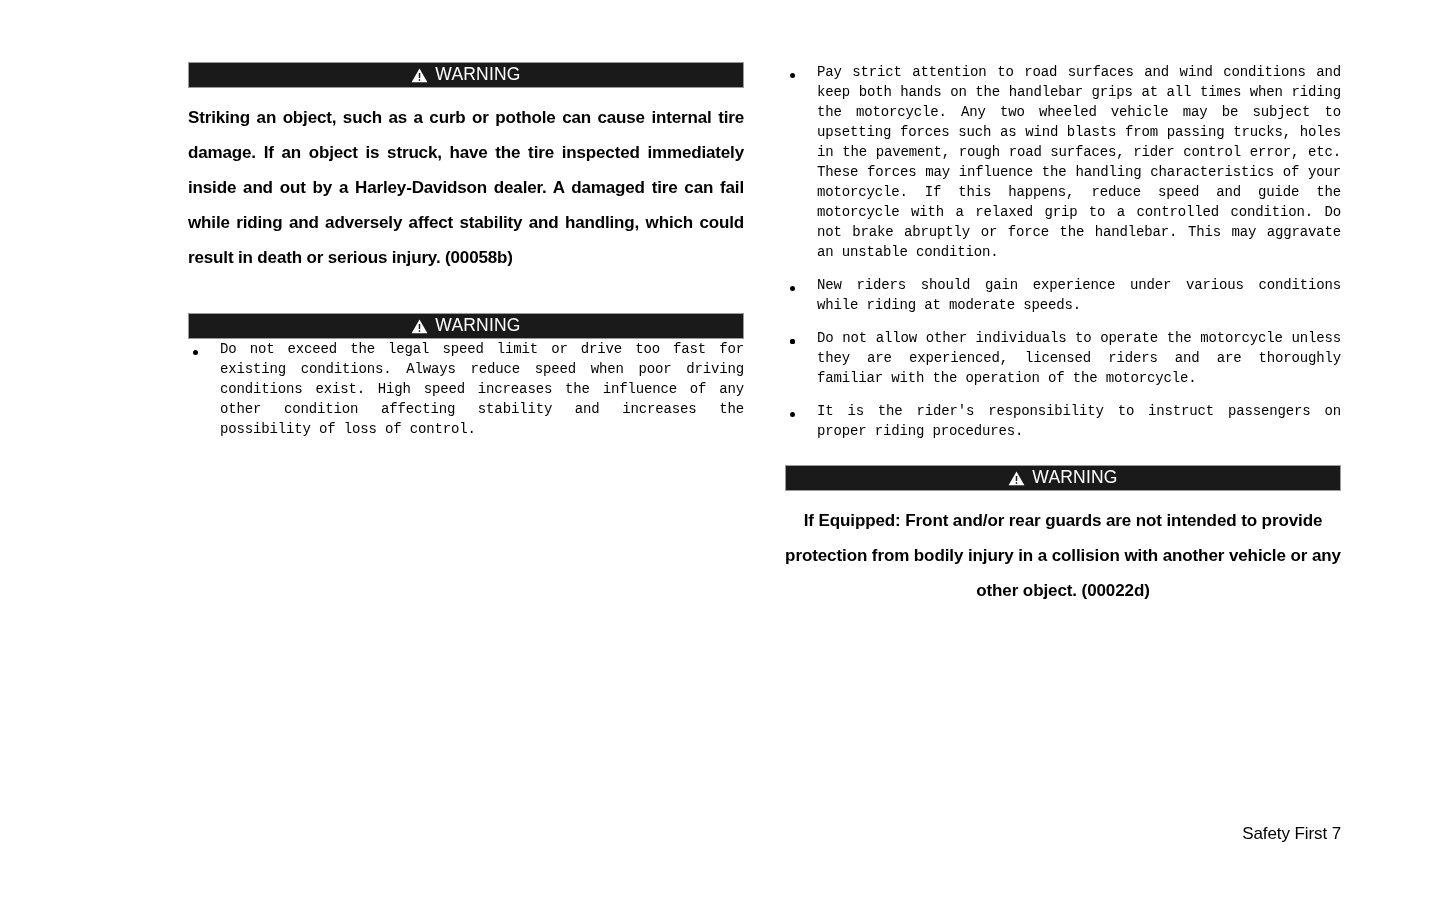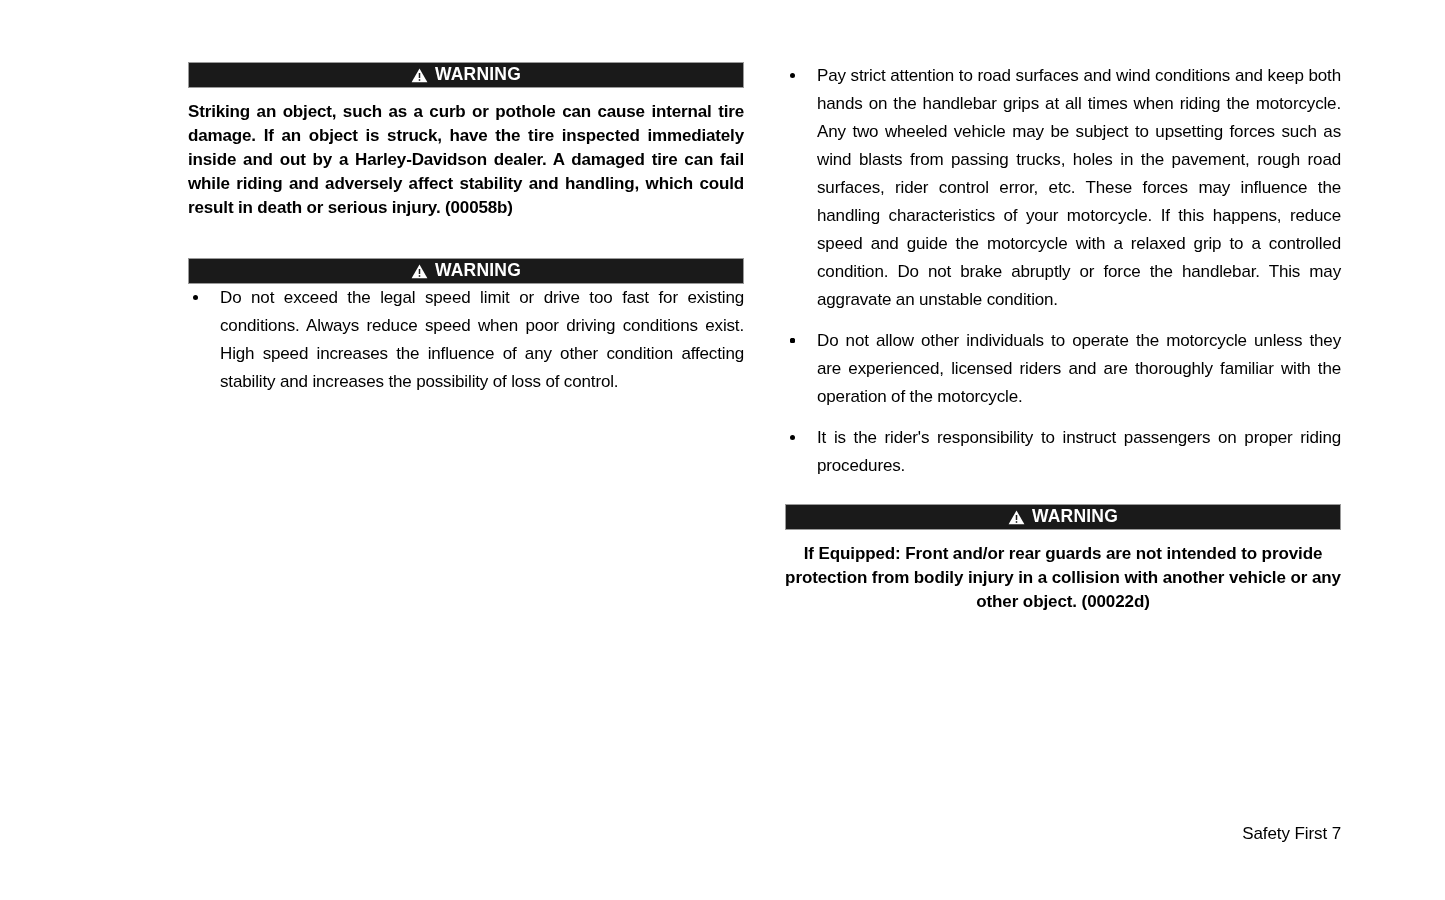--- a/index.html
+++ b/index.html
@@ -51,55 +51,55 @@
     gap: 7px;
   }
   .warn-tri {
     display: block;
     width: 17px;
     height: 15px;
   }
   .warning-bar .wlabel {
     color: #ffffff;
     font-family: "Liberation Sans", sans-serif;
-    font-weight: bold;
+    font-weight: normal;
     font-size: 17.5px;
     letter-spacing: 0.2px;
     line-height: 1;
   }
 
   
   .warn-body {
     font-family: "Liberation Sans", sans-serif;
     font-weight: bold;
     font-size: 17px;
-    line-height: 24px;
+    line-height: 35px;
     text-align: justify;
     margin-top: 12px;
     letter-spacing: -0.15px;
   }
   .warn-body.left-align {
     text-align: center;
     letter-spacing: -0.1px;
   }
 
   .block-gap-1 { height: 21px; }
 
   
   .bullets {
     margin: 0;
     padding: 0;
     list-style: none;
   }
   .bullets li {
     position: relative;
     padding-left: 32px;
-    font-family: Liberation Sans, sans-serif;
-    font-size: 17px;
-    line-height: 28px;
+    font-family: Liberation Mono, monospace;
+    font-size: 14px;
+    line-height: 20px;
     text-align: justify;
     letter-spacing: -0.15px;
     margin-bottom: 13px;
   }
   .bullets li:last-child { margin-bottom: 0; }
   .bullets li .dot {
     position: absolute;
     left: 5px;
     top: 10.5px;
     width: 5px;
@@ -173,20 +173,21 @@
 
     <div class="col-right">
 
       <ul class="bullets">
         <li>
           <span class="dot"></span>
           <span>Pay strict attention to road surfaces and wind conditions and keep both hands on the handlebar grips at all times when riding the motorcycle. Any two wheeled vehicle may be subject to upsetting forces such as wind blasts from passing trucks, holes in the pavement, rough road surfaces, rider control error, etc. These forces may influence the handling characteristics of your motorcycle. If this happens, reduce speed and guide the motorcycle with a relaxed grip to a controlled condition. Do not brake abruptly or force the handlebar. This may aggravate an unstable condition.</span>
         </li>
         <li>
           <span class="dot"></span>
+          <span>New riders should gain experience under various conditions while riding at moderate speeds.</span>
         </li>
         <li>
           <span class="dot"></span>
         </li>
         <li>
           <span class="dot"></span>
           <span>Do not allow other individuals to operate the motorcycle unless they are experienced, licensed riders and are thoroughly familiar with the operation of the motorcycle.</span>
         </li>
         <li>
           <span class="dot"></span>

